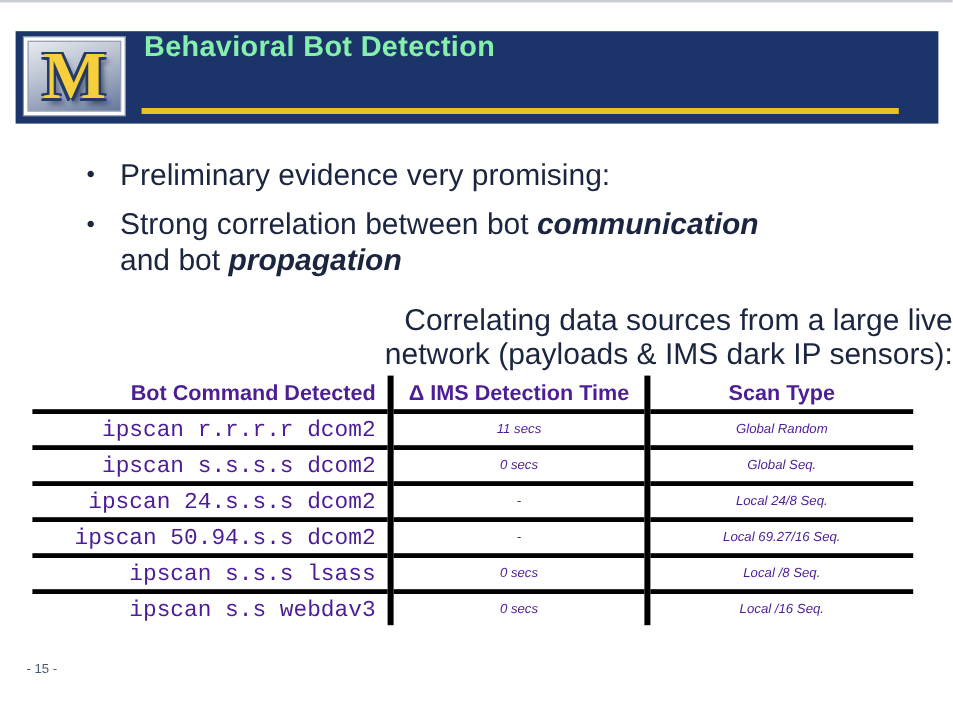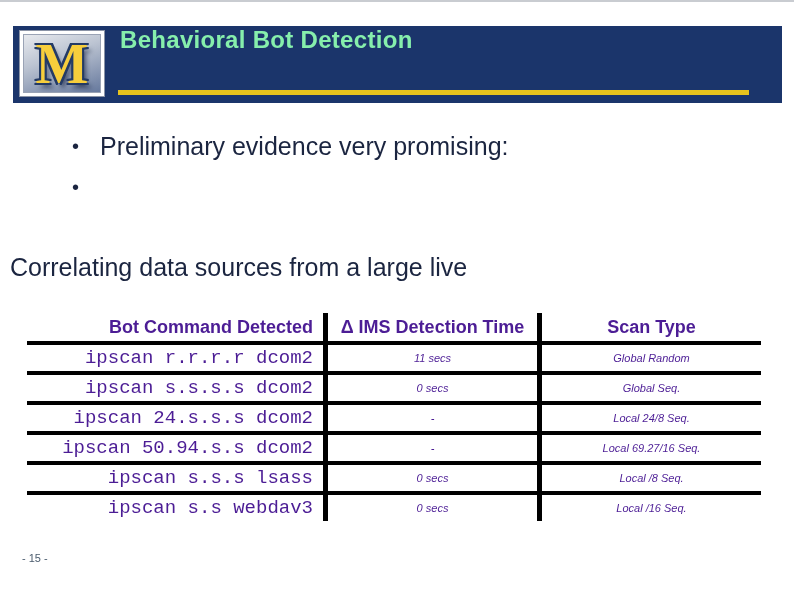--- a/index.html
+++ b/index.html
@@ -33,21 +33,21 @@
     position:absolute;left:105px;bottom:8px;width:631px;height:5px;background:#e7c31d;
   }
   
   .bullets{position:absolute;left:72px;top:129px;width:672px;color:#1b2540;}
   .bullet-item{display:flex;margin-bottom:11px;}
   .marker{width:28px;flex:0 0 28px;font-size:20px;line-height:30px;}
   .bullet-text{font-size:25px;line-height:30px;}
   .em-word{font-weight:bold;font-style:italic;}
   
   .subheading{
-    position:absolute;left:10px;right:0;top:251px;text-align:left;
+    position:absolute;left:10px;right:0;top:251px;text-align:right;
     color:#1b2540;font-size:25px;line-height:28px;
   }
   
   table.detect{
     position:absolute;left:27px;top:311px;width:714px;
     border-collapse:collapse;table-layout:fixed;color:#4c1d95;
   }
   table.detect th,table.detect td{padding:0;vertical-align:middle;overflow:hidden;}
   table.detect thead th{height:28px;font-size:18px;font-weight:bold;border-bottom:4px solid #000;}
   table.detect tbody td{height:26px;border-bottom:4px solid #000;}
@@ -73,25 +73,27 @@
     <div class="title-rule"></div>
   </div>
 
   <div class="bullets" id="bullets">
       <div class="bullet-item">
         <span class="marker">•</span>
         <div class="bullet-text"><span>Preliminary evidence very promising:</span></div>
       </div>
       <div class="bullet-item">
         <span class="marker">•</span>
+        <div class="bullet-text"><span>Strong correlation between bot </span><span class="em-word">communication</span><br><span>and bot </span><span class="em-word">propagation</span></div>
       </div>
     </div>
 
   <div class="subheading">
     <div>Correlating data sources from a large live</div>
+    <div>network (payloads &amp; IMS dark IP sensors):</div>
   </div>
 
   <table class="detect">
     <thead>
       <tr>
         <th class="c1">Bot Command Detected</th>
         <th class="c2">Δ IMS Detection Time</th>
         <th class="c3">Scan Type</th>
       </tr>
     </thead>

